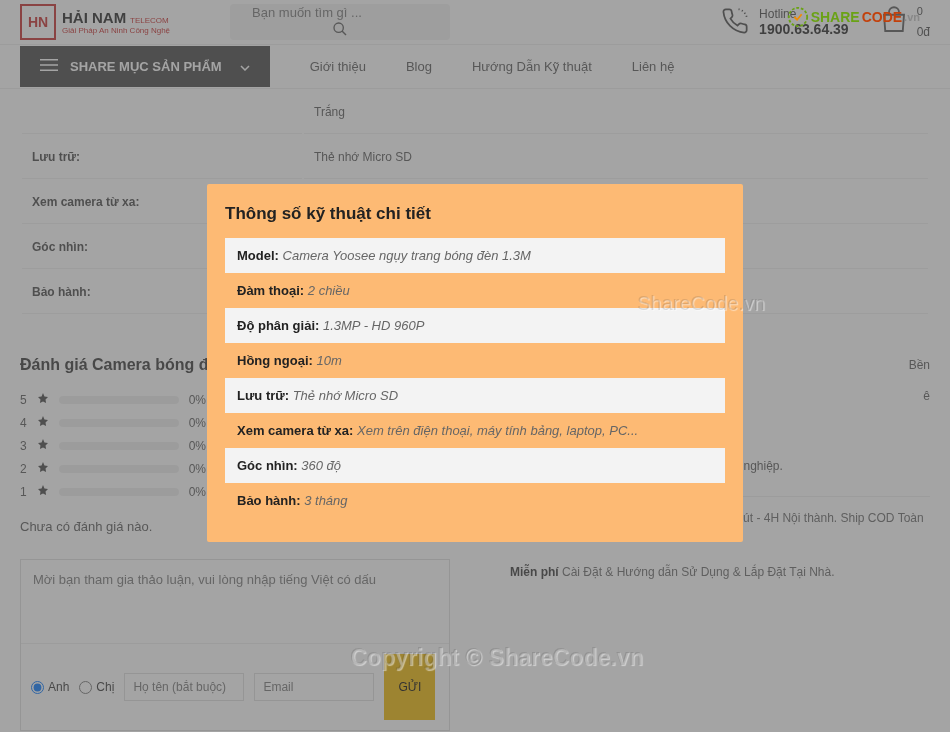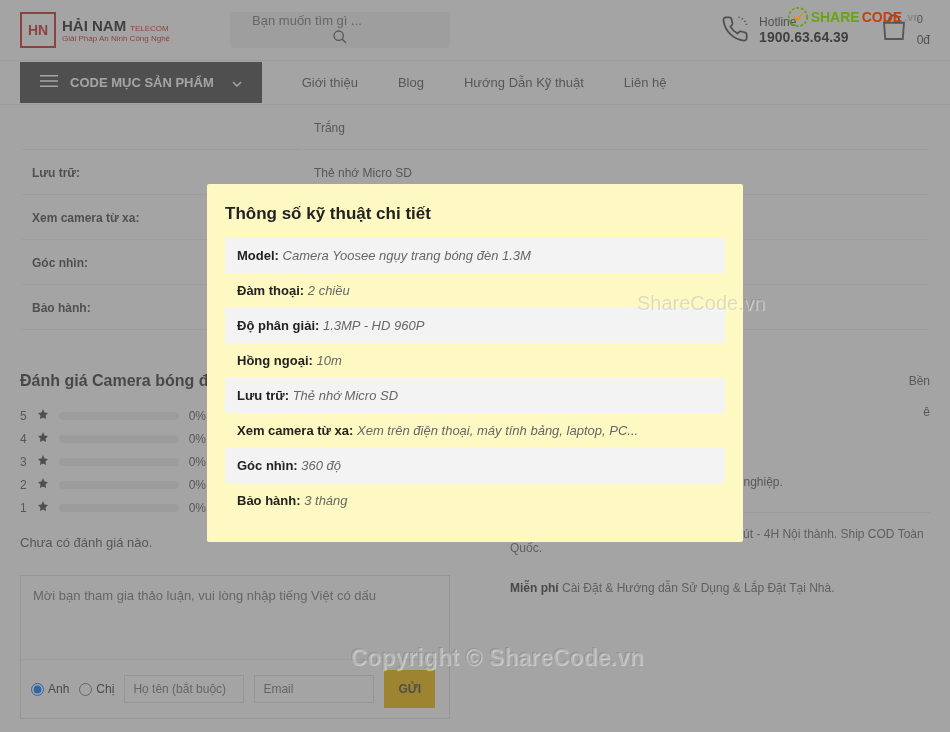--- a/index.html
+++ b/index.html
@@ -1,19 +1,19 @@
 <!DOCTYPE html>
 <html><head>
 <meta charset="utf-8">
 <style>
 * { margin: 0; padding: 0; box-sizing: border-box; }
 body { font-family: Arial, sans-serif; font-size: 13px; color: #333; background: #fff; width: 950px; height: 732px; overflow: hidden; position: relative; }
 
 
-.header { display: flex; align-items: center; padding: 12px 20px; background: #fff; }
+.header { display: flex; align-items: center; padding: 4px 20px; background: #fff; }
 .logo { display: flex; align-items: center; gap: 6px; }
 .logo-mark { width: 36px; height: 36px; border: 2px solid #c62828; display: flex; align-items: center; justify-content: center; font-weight: bold; color: #c62828; font-size: 14px; }
 .logo-text { font-size: 14px; }
 .logo-text .brand { font-weight: bold; color: #222; font-size: 15px; }
 .logo-text .tag { font-size: 8px; color: #c62828; }
 .search-box { margin-left: 60px; width: 220px; height: 36px; background: #f1f1f1; border-radius: 4px; display: flex; align-items: center; padding: 0 12px; flex-direction: column; }
 .search-box input { flex: 1; border: none; background: transparent; outline: none; font-size: 13px; color: #777; }
 .search-icon svg { width: 16px; height: 16px; stroke: #555; fill: none; }
 .hotline { margin-left: auto; display: flex; align-items: center; gap: 10px; }
 .phone-icon svg { width: 28px; height: 28px; stroke: #444; fill: none; }
@@ -42,32 +42,32 @@
 .reviews-title { font-size: 16px; font-weight: bold; margin-bottom: 18px; color: #333; }
 .rating-row { display: flex; align-items: center; gap: 10px; margin-bottom: 8px; font-size: 12px; color: #555; }
 .rating-row .bar { width: 120px; height: 8px; background: #eee; border-radius: 4px; }
 .rating-row .star svg { width: 12px; height: 12px; fill: #444; }
 .no-review { margin: 20px 0 25px; font-size: 13px; color: #555; }
 .comment-box { border: 1px solid #ddd; width: 430px; }
 .comment-box textarea { width: 100%; height: 80px; border: none; padding: 12px; font-size: 13px; color: #777; resize: none; outline: none; font-family: inherit; }
 .comment-row { display: flex; gap: 10px; padding: 10px; border-top: 1px solid #eee; align-items: center; }
 .comment-row label { font-size: 12px; display: flex; align-items: center; gap: 4px; }
 .comment-row input[type=text] { border: 1px solid #ddd; padding: 6px 8px; font-size: 12px; width: 120px; }
-.send-btn { background: #f0b800; border: none; padding: 12px 14px; font-weight: bold; font-size: 12px; color: #404040; }
+.send-btn { background: #f0b800; border: none; padding: 26px 14px; font-weight: normal; font-size: 12px; color: #000000; }
 
 .reviews-right { width: 420px; font-size: 12px; color: #555; }
 .reviews-right .item { display: flex; gap: 14px; margin-bottom: 12px; }
 .reviews-right .icon svg { width: 26px; height: 26px; stroke: #c62828; fill: none; }
 .reviews-right .txt { line-height: 1.6; }
 .reviews-right .footer-line { margin-top: 20px; font-size: 12px; color: #666; border-top: 1px solid #eee; padding-top: 14px; }
 .reviews-right .footer-line b { color: #333; }
 
 
 .overlay { position: absolute; inset: 0; background: rgba(90, 90, 90, 0.55); display: flex; align-items: flex-start; justify-content: center; padding-top: 184px; }
-.modal { background: #fef9c3; width: 536px; border-radius: 2px; padding: 20px 18px 24px; }
+.modal { background: #fdba74; width: 536px; border-radius: 2px; padding: 20px 18px 24px; }
 .modal h3 { font-size: 17px; font-weight: bold; margin-bottom: 14px; color: #222; }
 .modal-row { padding: 10px 12px; font-size: 13px; color: #333; }
 .modal-row:nth-child(odd) { background: #f3f3f3; }
 .modal-row b { color: #222; font-weight: bold; }
 .modal-row .val { color: #666; font-style: italic; }
 
 
 .wm { position: absolute; font-size: 24px; color: rgba(0, 0, 0, 0.12); font-weight: 500; pointer-events: none; text-shadow: 1px 1px 1px rgba(255,255,255,0.5); }
 .wm1 { top: 292px; left: 637px; font-size: 20px; }
 .wm2 { top: 644px; left: 350px; font-size: 23px; font-weight: 700; }
@@ -116,21 +116,21 @@
   </div>
 </div>
 
 <div class="nav">
   <div class="cat-btn">
     <span class="menu-icon"><svg viewBox="0 0 24 18" stroke-width="2">
           <line x1="0" y1="2" x2="24" y2="2"></line>
           <line x1="0" y1="9" x2="24" y2="9"></line>
           <line x1="0" y1="16" x2="24" y2="16"></line>
         </svg></span>
-    <span>CODE MỤC SẢN PHẨM</span>
+    <span>SHARE MỤC SẢN PHẨM</span>
     <span class="chev-icon"><svg viewBox="0 0 10 6" stroke-width="1.5">
           <path d="M1 1l4 4 4-4"></path>
         </svg></span>
   </div>
   <div class="nav-links">
     <a>Giới thiệu</a>
     <a>Blog</a>
     <a>Hướng Dẫn Kỹ thuật</a>
     <a>Liên hệ</a>
   </div>

